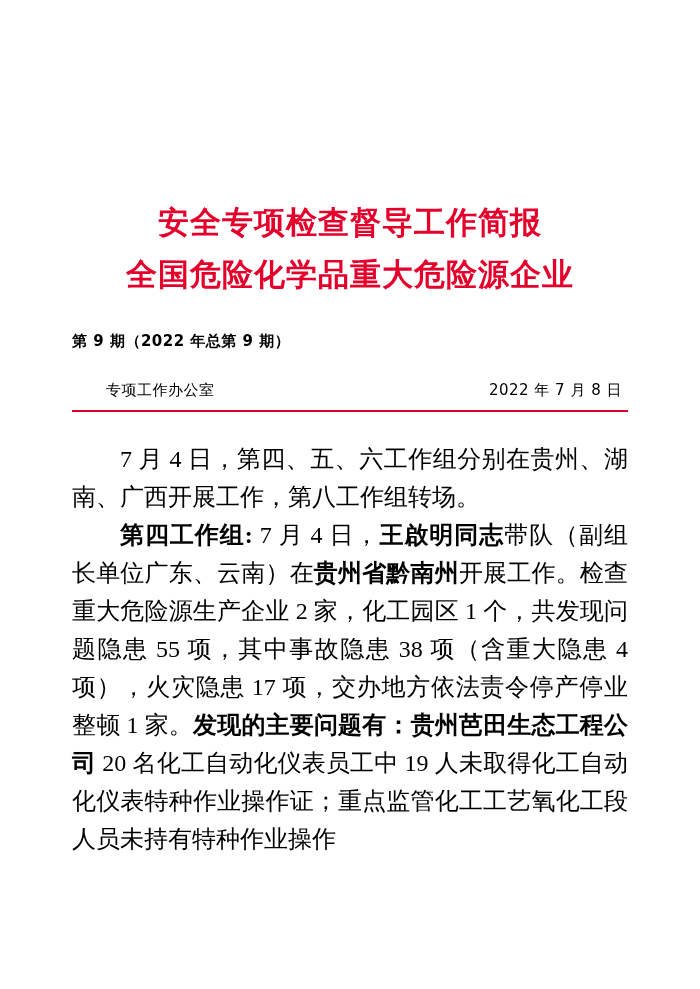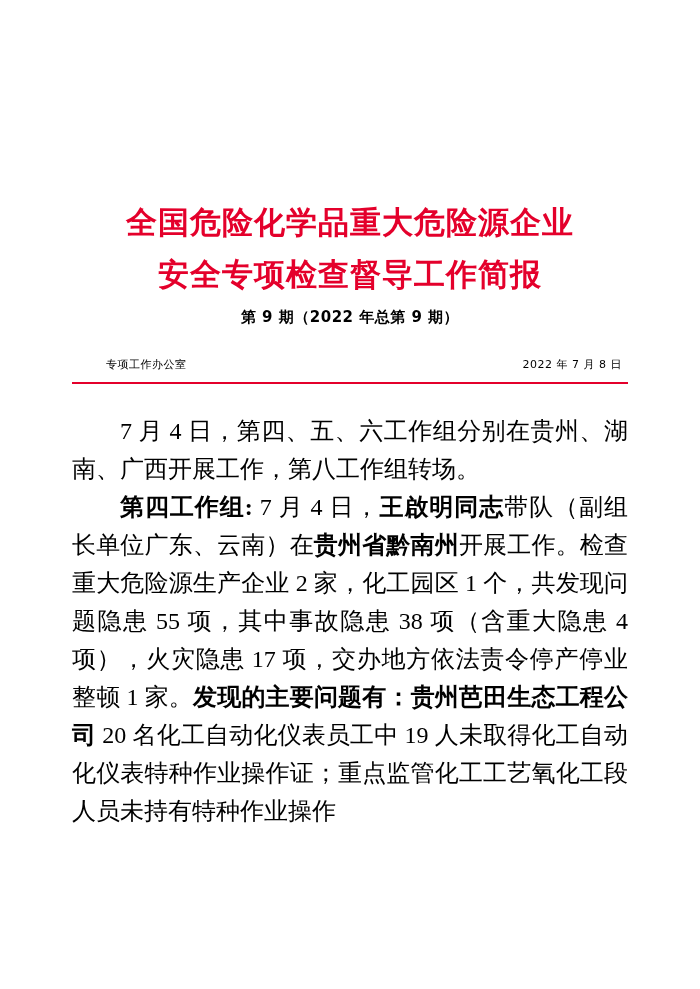--- a/index.html
+++ b/index.html
@@ -29,34 +29,34 @@
   .doc-title-line {
     color: #e4002b;
     font-family: "DejaVu Sans", sans-serif;
     font-weight: bold;
     font-size: 31px;
     letter-spacing: 1px;
     line-height: 52px;
     white-space: nowrap;
   }
   .issue-line {
-    text-align: center;
-    margin-top: 8px;
+    text-align: left;
+    margin-top: 32px;
     font-family: "DejaVu Sans", sans-serif;
     font-weight: bold;
     font-size: 15px;
     letter-spacing: 0.5px;
   }
   .meta-row {
     margin-top: 30px;
     display: flex;
     justify-content: space-between;
     align-items: baseline;
     font-family: "DejaVu Sans", sans-serif;
-    font-size: 11px;
+    font-size: 15px;
     letter-spacing: 0.5px;
     padding: 0 6px 0 34px;
   }
   .red-rule {
     margin-top: 10px;
     height: 2px;
     background: #e4002b;
     width: 100%;
   }
   .section-heading {
@@ -85,22 +85,22 @@
   .bold {
     font-weight: bold;
   }
 </style>
 </head>
 <body>
 
 <div class="page">
 
   <div class="title-block">
+    <div class="doc-title-line">安全专项检查督导工作简报</div>
     <div class="doc-title-line">全国危险化学品重大危险源企业</div>
-    <div class="doc-title-line">安全专项检查督导工作简报</div>
   </div>
 
   <div class="issue-line">第 9 期（2022 年总第 9 期）</div>
 
   <div class="meta-row">
     <span>专项工作办公室</span>
     <span>2022 年 7 月 8 日</span>
   </div>
 
   <div class="red-rule"></div>

